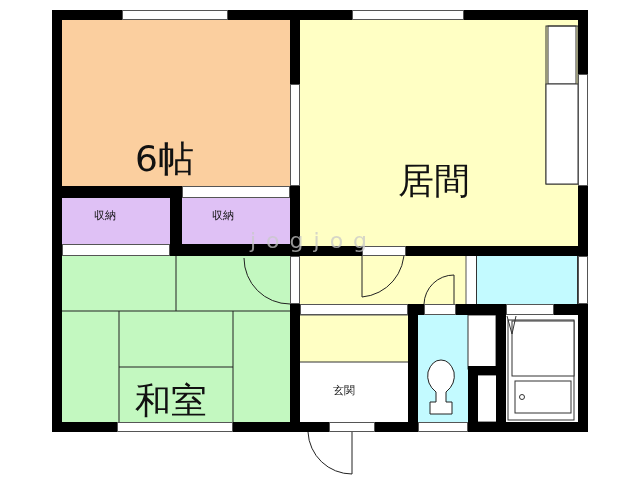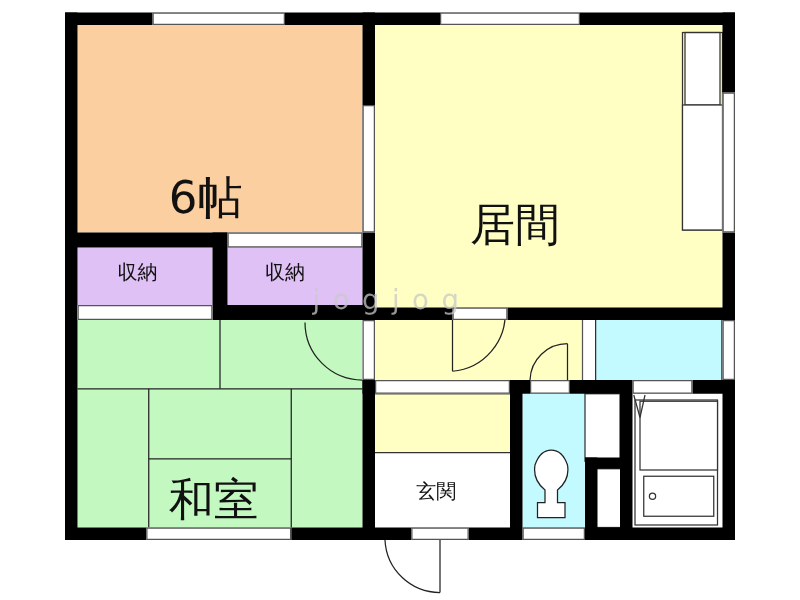--- a/index.html
+++ b/index.html
@@ -2,21 +2,21 @@
 <html><head>
 <meta charset="utf-8">
 <style>
   html, body { margin:0; padding:0; background:#ffffff; }
   body { width:640px; height:480px; position:relative; overflow:hidden; font-family:"DejaVu Sans", sans-serif; }
   .wall { position:absolute; background:#000; }
   .win { position:absolute; background:#fff; border:1px solid #555; box-sizing:border-box; }
   .room { position:absolute; box-sizing:border-box; }
   .label { position:absolute; color:#111; line-height:1.05; text-align:left; white-space:pre; }
   .big { font-size:36px; }
-  .small { font-size:16px; }
+  .small { font-size:11px; }
   svg.overlay { position:absolute; left:0; top:0; }
   .wm { position:absolute; color:rgba(200,200,200,0.75); font-size:22px; letter-spacing:10px; font-family:"DejaVu Sans", sans-serif; }
 </style>
 </head>
 <body>
 
 <div class="room" style="left:62px;top:20px;width:228px;height:166px;background:#fbcf9f;"></div>
 <div class="room" style="left:300px;top:20px;width:278px;height:226px;background:#ffffc4;"></div>
 <div class="room" style="left:62px;top:198px;width:108px;height:46px;background:#dfc1f5;"></div>
 <div class="room" style="left:182px;top:198px;width:108px;height:46px;background:#dfc1f5;"></div>
@@ -97,21 +97,21 @@
 <div class="win" style="left:424px;top:304px;width:32px;height:11px;"></div>
 <div class="win" style="left:506px;top:304px;width:48px;height:11px;"></div>
 <div class="win" style="left:117px;top:422px;width:116px;height:10px;"></div>
 <div class="win" style="left:329px;top:422px;width:46px;height:10px;"></div>
 <div class="win" style="left:418px;top:422px;width:50px;height:10px;"></div>
 <div class="win" style="left:578px;top:256px;width:10px;height:48px;"></div>
 
 <div class="label big" style="left:135px;top:64px;">
   <div>6帖</div>
 </div>
-<div class="label big" style="left:376px;top:86px;">
+<div class="label big" style="left:398px;top:86px;">
   <div>居間</div>
 </div>
 <div class="label big" style="left:135px;top:306px;">
   <div>和室</div>
   
 </div>
 <div class="label small" style="left:94px;top:210px;">収納</div>
 <div class="label small" style="left:212px;top:210px;">収納</div>
 <div class="label small" style="left:333px;top:385px;">玄関</div>
 

